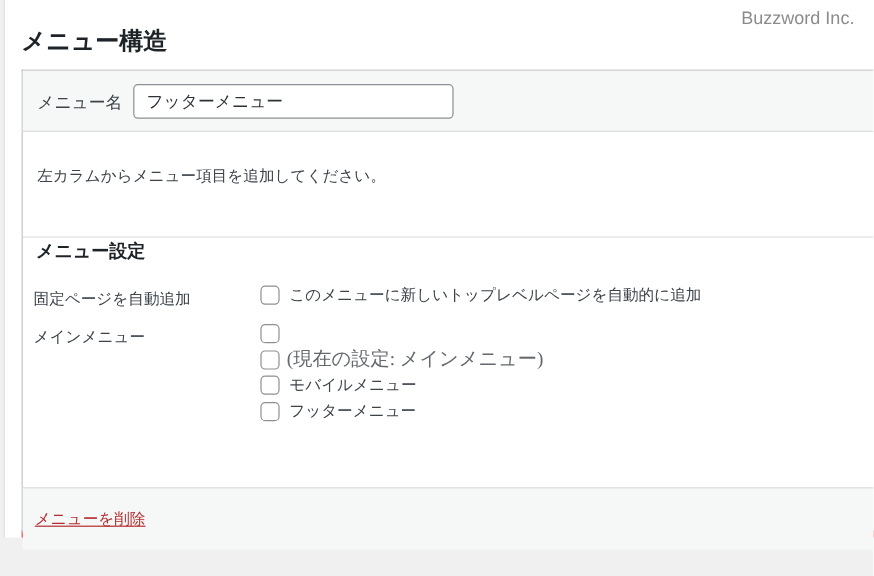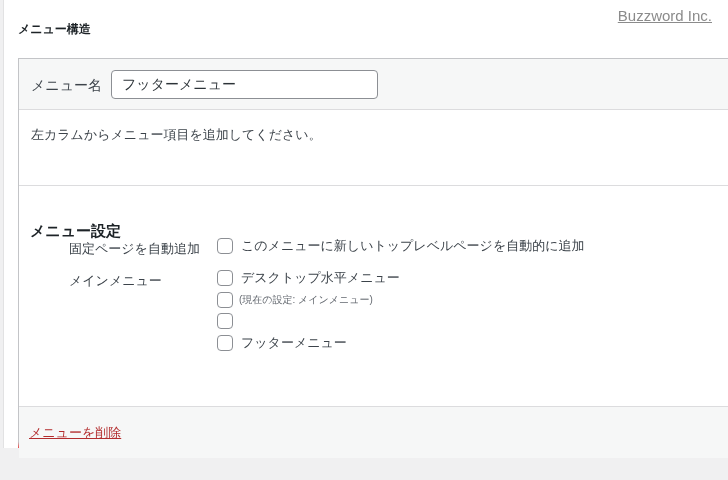--- a/index.html
+++ b/index.html
@@ -23,26 +23,26 @@
 
   
   .page-bottom {
     position: absolute; left: 0; top: 448px;
     width: 728px; height: 32px;
     background: #f0f0f1;
   }
 
   .page-title {
     position: absolute; left: 18px; top: 21px;
-    font-size: 12px; font-weight: bold; color: #1d2327;
+    font-size: 20px; font-weight: bold; color: #1d2327;
   }
 
   .watermark {
     position: absolute; right: 16px; top: 7px;
-    font-size: 15px; color: #8b8b8b; text-decoration: underline;
+    font-size: 15px; color: #8b8b8b;
   }
 
   
   .panel {
     position: absolute; left: 18px; top: 58px;
     width: 710px; height: 390px;
     background: #ffffff;
     border-top: 1px solid #c3c4c7;
     border-left: 1px solid #c3c4c7;
     border-bottom: 6px solid #ef4444;
@@ -65,43 +65,43 @@
     border: 1px solid #8c8f94;
     border-radius: 4px;
     background: #ffffff;
     font-family: "Liberation Sans", "DejaVu Sans", sans-serif;
     font-size: 14px; color: #2c3338;
     padding: 0 10px;
     outline: none;
   }
 
   .panel-instruction {
-    position: absolute; left: 0; top: 52px;
+    position: absolute; left: 0; top: 64px;
     width: 100%; height: 75px;
     border-bottom: 1px solid #dcdcde;
   }
   .instruction-text {
     position: absolute; left: 12px; top: 15px;
     font-size: 13px; color: #3c434a;
   }
 
   .panel-settings {
     position: absolute; left: 0; top: 128px;
     width: 100%; height: 209px;
   }
   .settings-heading {
     position: absolute; left: 11px; top: 13px;
-    font-size: 15px; font-weight: bold; color: #1d2327; margin-top: 22px;
+    font-size: 15px; font-weight: bold; color: #1d2327;
   }
   .settings-row { position: absolute; left: 0; width: 100%; }
   .row-auto-add { top: 51px; }
   .row-locations { top: 83px; }
   .row-label {
     position: absolute; left: 9px; top: 2px;
-    font-size: 13px; color: #3c434a; margin-left: 41px;
+    font-size: 13px; color: #3c434a;
   }
   .row-field { position: absolute; left: 198px; top: 0; }
 
   .check-row {
     display: flex; align-items: center;
     height: 16px; margin-bottom: 5.5px;
     cursor: pointer; white-space: nowrap; text-align: center;
   }
   .checkbox {
     display: inline-block; flex: 0 0 auto;
@@ -109,21 +109,21 @@
     border: 1px solid #8c8f94;
     border-radius: 4px;
     background: #ffffff;
   }
   .check-label {
     margin-left: 8px;
     font-size: 13px; color: #3c434a;
   }
   .check-note {
     margin-left: 6px;
-    font-size: 10px; color: #646970;
+    font-size: 16px; color: #646970; font-family: Liberation Serif, serif;
   }
   .check-note:empty { display: none; }
 
   .panel-footer {
     position: absolute; left: 0; top: 347px;
     width: 100%; height: 52px;
     background: #f6f7f7;
     border-top: 1px solid #dcdcde;
   }
   .delete-link {
@@ -164,31 +164,31 @@
           <span class="check-label">このメニューに新しいトップレベルページを自動的に追加</span>
         </label>
       </div>
     </div>
 
     <div class="settings-row row-locations">
       <span class="row-label">メインメニュー</span>
       <div class="row-field" id="location-list">
   <label class="check-row">
     <span class="checkbox"></span>
-    <span class="check-label">デスクトップ水平メニュー</span>
 
   </label>
 
   <label class="check-row">
     <span class="checkbox"></span>
     <span class="check-note">(現在の設定: メインメニュー)</span>
   </label>
 
   <label class="check-row">
     <span class="checkbox"></span>
+    <span class="check-label">モバイルメニュー</span>
 
   </label>
 
   <label class="check-row">
     <span class="checkbox"></span>
     <span class="check-label">フッターメニュー</span>
 
   </label>
 
 </div>

